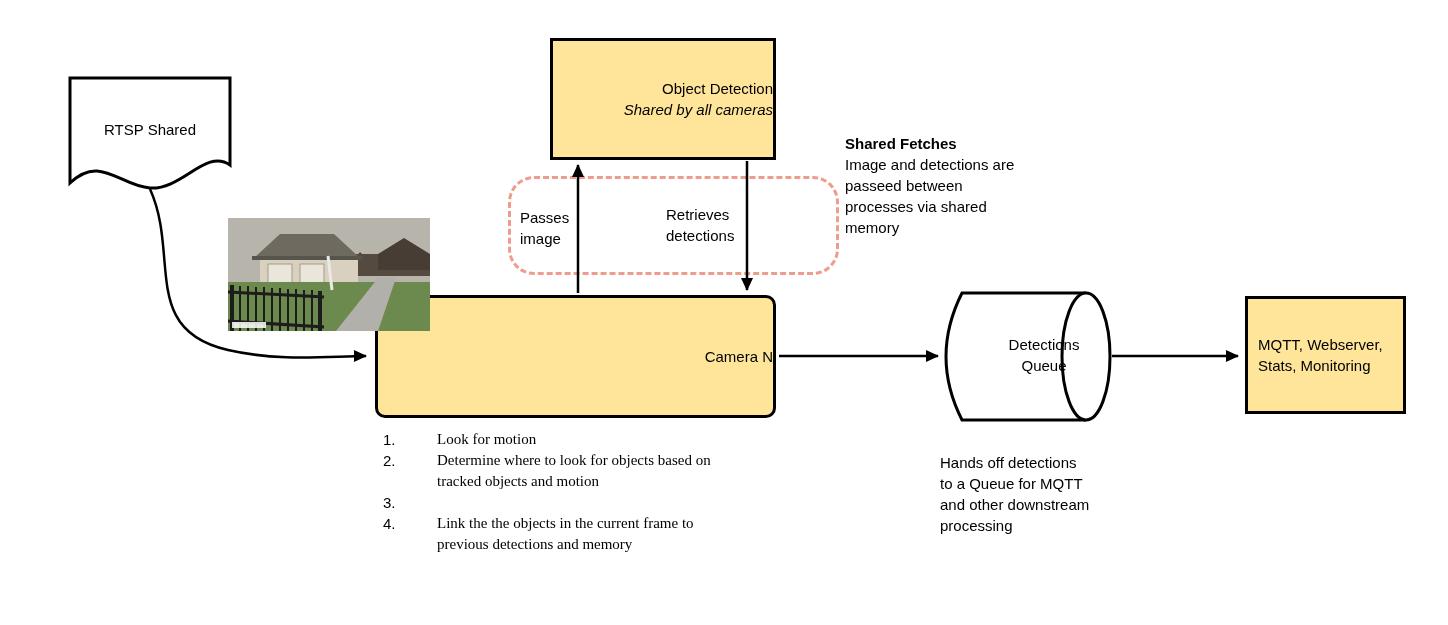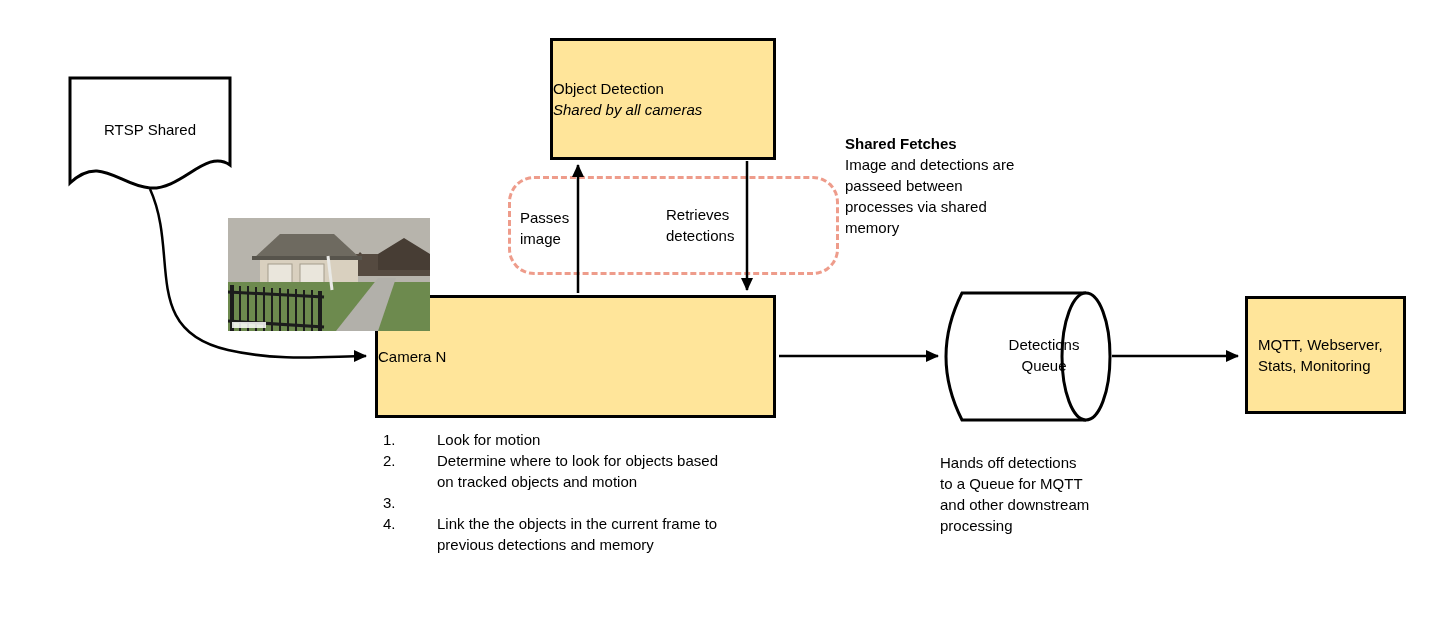--- a/index.html
+++ b/index.html
@@ -5,38 +5,38 @@
   html,body { margin:0; padding:0; background:#fff; }
   .canvas {
     position:relative; width:1448px; height:625px; background:#ffffff;
     font-family:"Liberation Sans", sans-serif; color:#000; overflow:hidden;
     font-size:15px; line-height:1.4;
   }
   .abs { position:absolute; box-sizing:border-box; }
   .node {
     background:var(--box-fill,#ffe59a);
     border:3px solid var(--stroke,#000);
-    display:flex; flex-direction:column; align-items:flex-start; justify-content:center;
+    display:flex; flex-direction:column; align-items:flex-end; justify-content:center;
     text-align:center; z-index:3;
   }
   .dashed {
     border:3px dashed var(--dashed-border,#ee9c8b);
     border-radius:26px; z-index:1; background:transparent;
   }
   .connectors { z-index:2; }
   .photo { z-index:4; }
   .label { z-index:5; }
   .italic { font-style:italic; }
   .bold { font-weight:bold; }
   .left { text-align:left; }
   .center { text-align:center; }
   .steps { z-index:5; }
   .step { display:flex; }
   .step .num { width:54px; flex:0 0 54px; }
-  .step .txt { width:284px; }
+  .step .txt { width:284px;font-family:Liberation Serif, serif; }
   .outputs-node { align-items:flex-start; text-align:left; padding-left:10px; padding-right:8px; justify-content:center; }
 </style>
 </head>
 <body>
 
 <div class="canvas">
 
   <div class="abs dashed" style="left:508px; top:176px; width:331px; height:99px;"></div>
 
   <svg class="abs connectors" style="left:0; top:0;" width="1448" height="625" viewBox="0 0 1448 625">
@@ -95,21 +95,21 @@
     <rect x="4" y="104" width="34" height="6" fill="#ffffff" opacity="0.85"></rect>
   </svg>
 
   <div class="abs label center" style="left:80px; top:119px; width:140px;">RTSP Shared</div>
 
   <div class="abs node" style="left:550px; top:38px; width:226px; height:122px;">
     <div>Object Detection</div>
     <div class="italic">Shared by all cameras</div>
   </div>
 
-  <div class="abs node" style="left:375px; top:295px; width:401px; height:123px;">
+  <div class="abs node" style="left:375px; top:295px; width:401px; height:123px;border-radius:10px;">
     <div>Camera N</div>
   </div>
 
   <div class="abs node outputs-node" style="left:1245px; top:296px; width:161px; height:118px;">
     <div>MQTT, Webserver, Stats, Monitoring</div>
   </div>
 
   <div class="abs label left" style="left:520px; top:207px; width:60px;">Passes image</div>
 
   <div class="abs label left" style="left:666px; top:204px; width:78px;">Retrieves detections</div>

